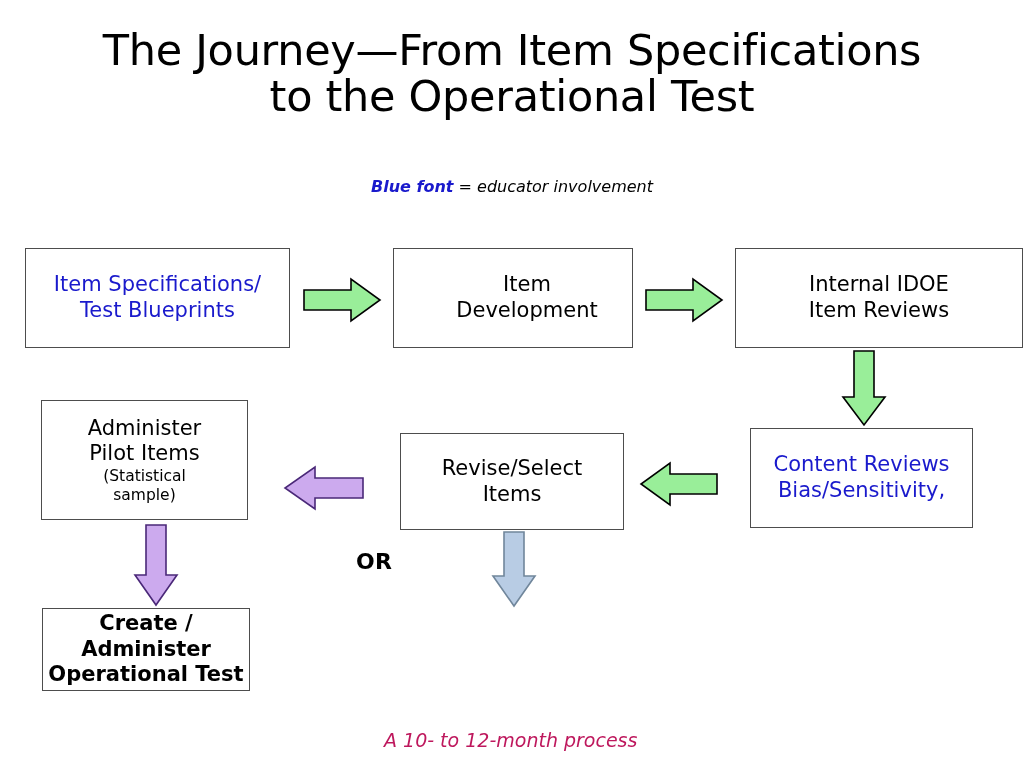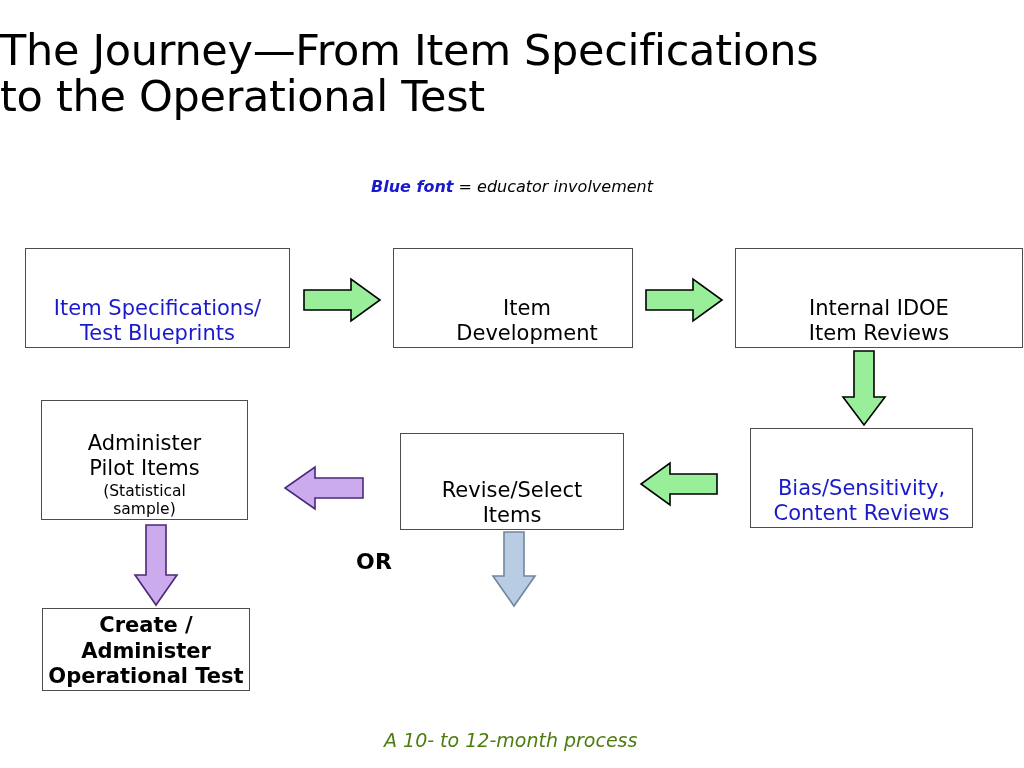--- a/index.html
+++ b/index.html
@@ -21,21 +21,21 @@
     height: 768px;
     background: #ffffff;
   }
 
   
   .title {
     position: absolute;
     left: 0;
     top: 28px;
     width: 1024px;
-    text-align: left;
+    text-align: center;
     font-size: 43px;
     line-height: 1.06;
     color: #000000;
     font-family: "DejaVu Sans", sans-serif;
     letter-spacing: -0.3px;
   }
   .title .ln { display: block; }
 
   
   .legend {
@@ -56,21 +56,21 @@
 
   
   .box {
     position: absolute;
     box-sizing: border-box;
     border: 1.5px solid #4d4d4d;
     background: #ffffff;
     display: flex;
     flex-direction: column;
     align-items: center;
-    justify-content: flex-end;
+    justify-content: center;
     text-align: center;
     color: #000000;
     font-size: 21px;
     line-height: 1.22;
   }
   .box .line { display: block; white-space: nowrap; }
   .box.blue-text { color: #1a1acc; }
   .box .sub {
     font-size: 15.5px;
     line-height: 1.2;
@@ -103,21 +103,21 @@
   }
 
   
   .footnote {
     position: absolute;
     font-size: 19px;
     font-style: italic;
     white-space: nowrap;
   }
   #footnote-left  { left: 14px;  top: 729px; color: #9a28a8; }
-  #footnote-right { left: 384px; top: 729px; color: #4d7c0f; }
+  #footnote-right { left: 384px; top: 729px; color: #be185d; }
 </style>
 </head>
 <body>
 
 <div id="slide">
 
   <div class="title">
     <span class="ln">The Journey—From Item Specifications</span>
     <span class="ln">to the Operational Test</span>
   </div>
@@ -135,22 +135,22 @@
     <span class="line">Item</span>
     <span class="line">Development</span>
   </div>
 
   <div class="box" id="box-internal-idoe">
     <span class="line">Internal IDOE</span>
     <span class="line">Item Reviews</span>
   </div>
 
   <div class="box blue-text" id="box-bias-sensitivity">
+    <span class="line">Content Reviews</span>
     <span class="line">Bias/Sensitivity,</span>
-    <span class="line">Content Reviews</span>
   </div>
 
   <div class="box" id="box-revise-select">
     <span class="line">Revise/Select</span>
     <span class="line">Items</span>
   </div>
 
   <div class="box" id="box-administer-pilot">
     <span class="line">Administer</span>
     <span class="line">Pilot Items</span>

